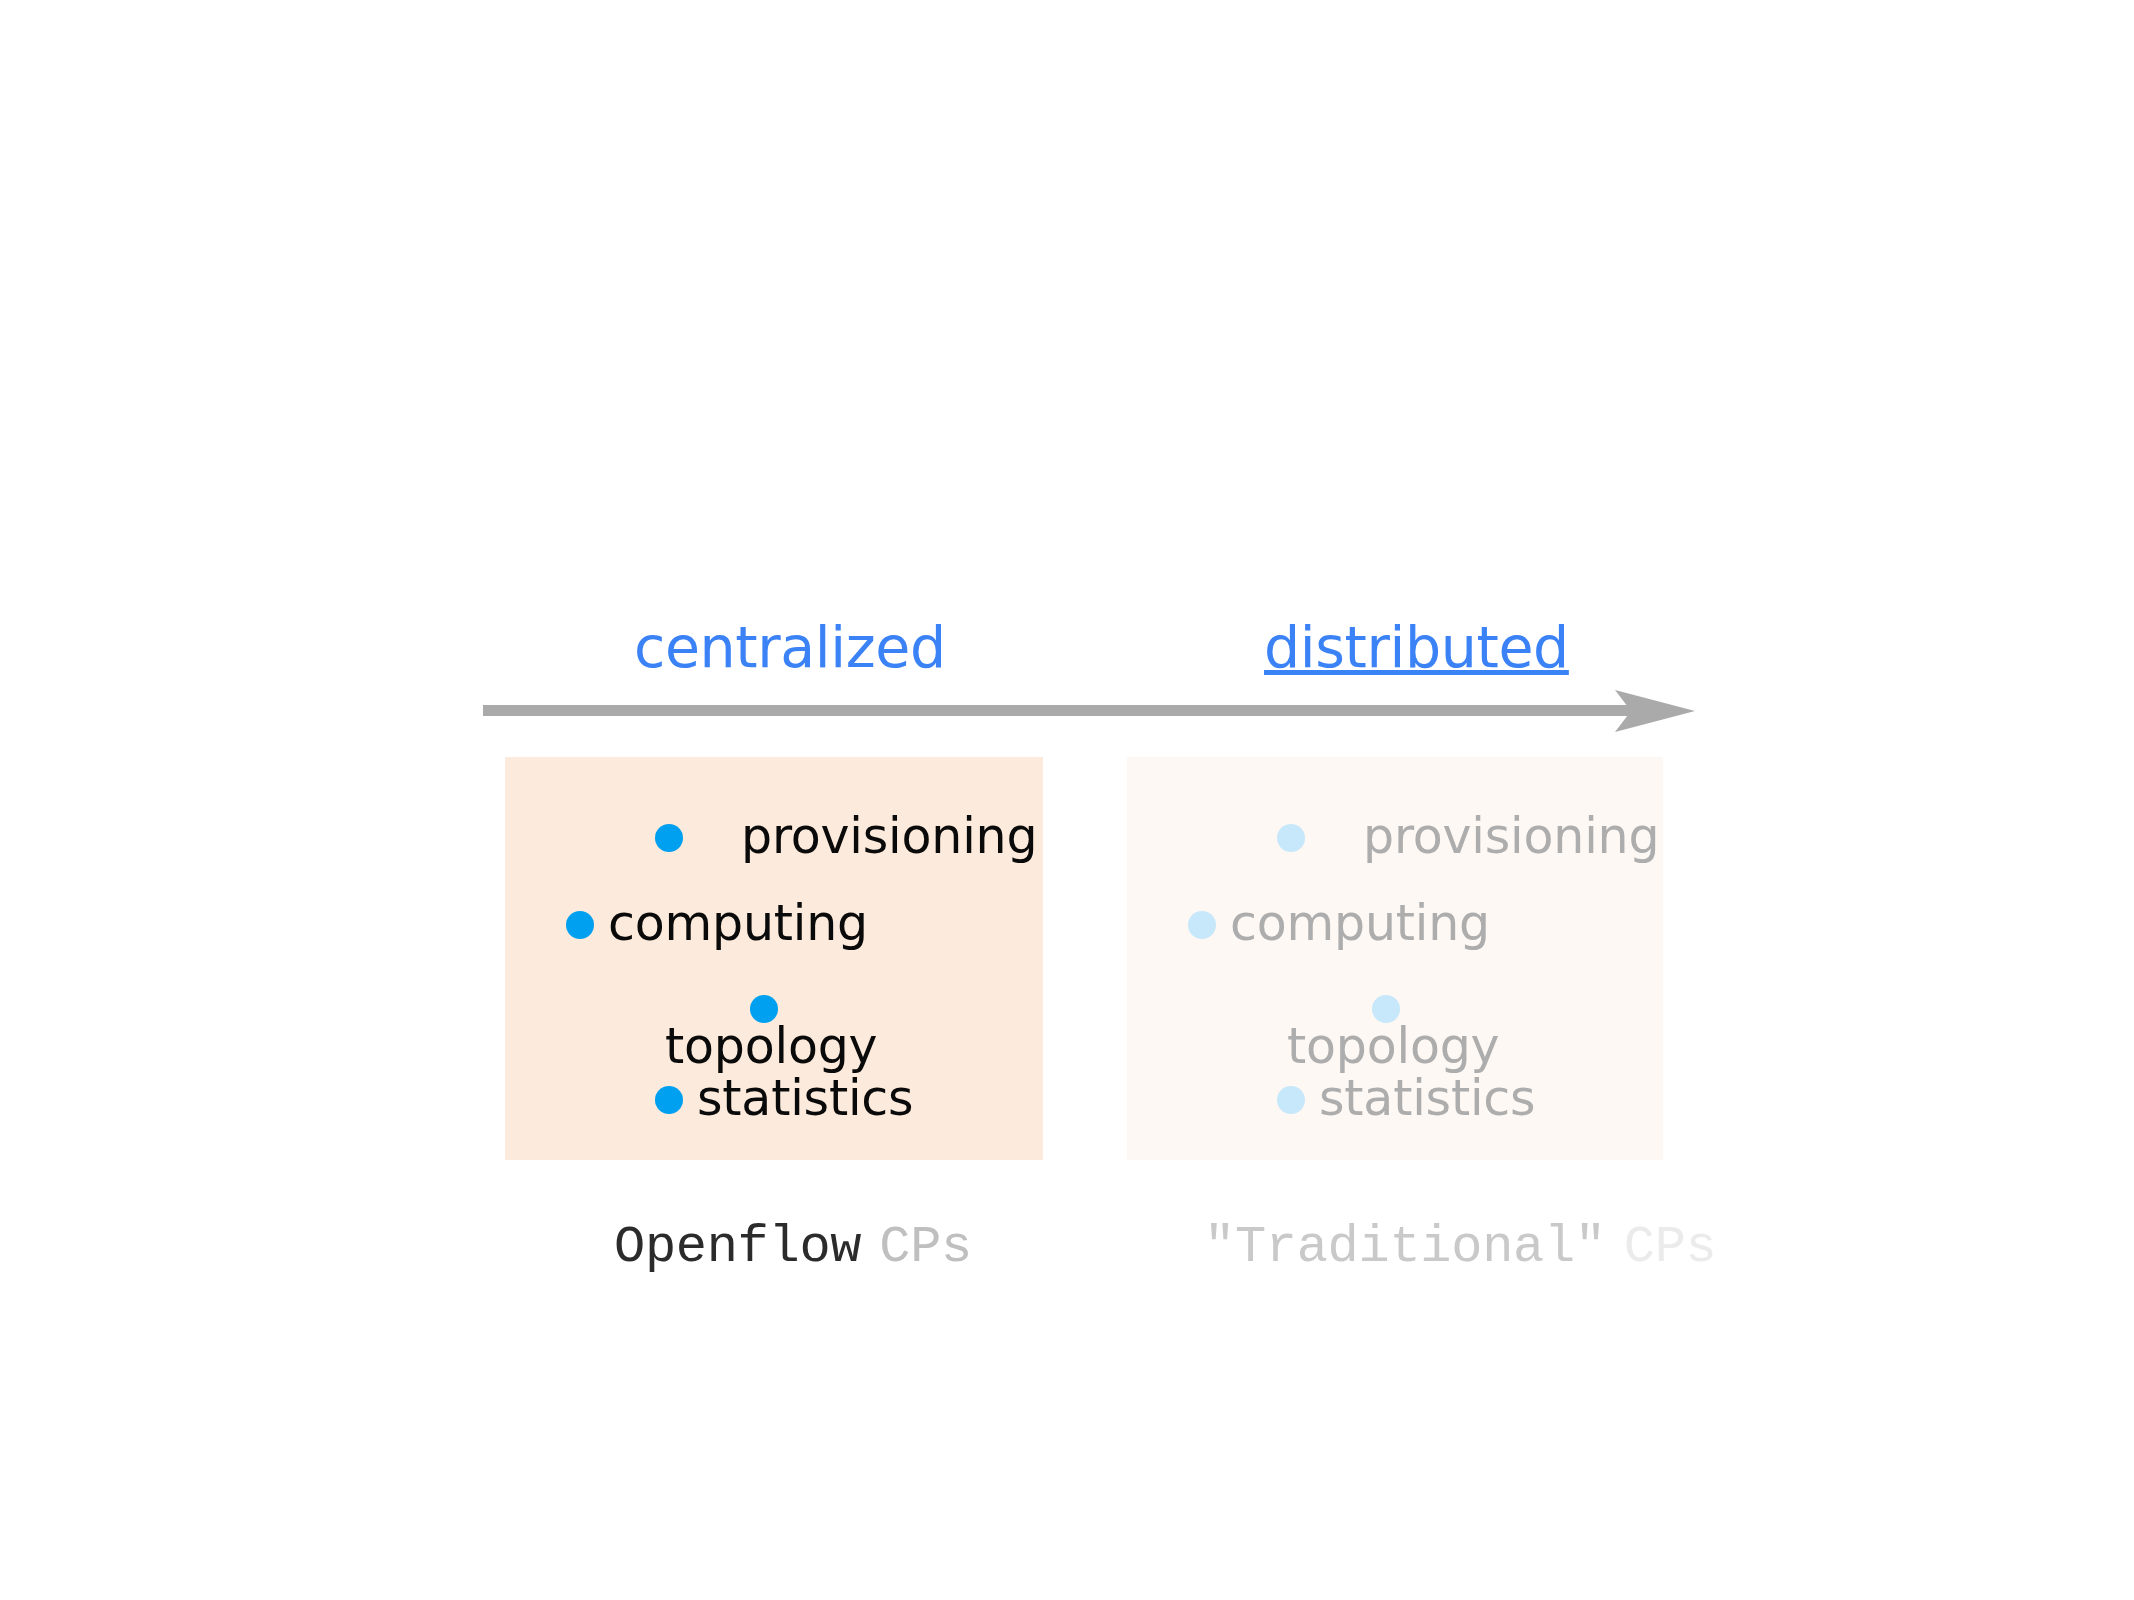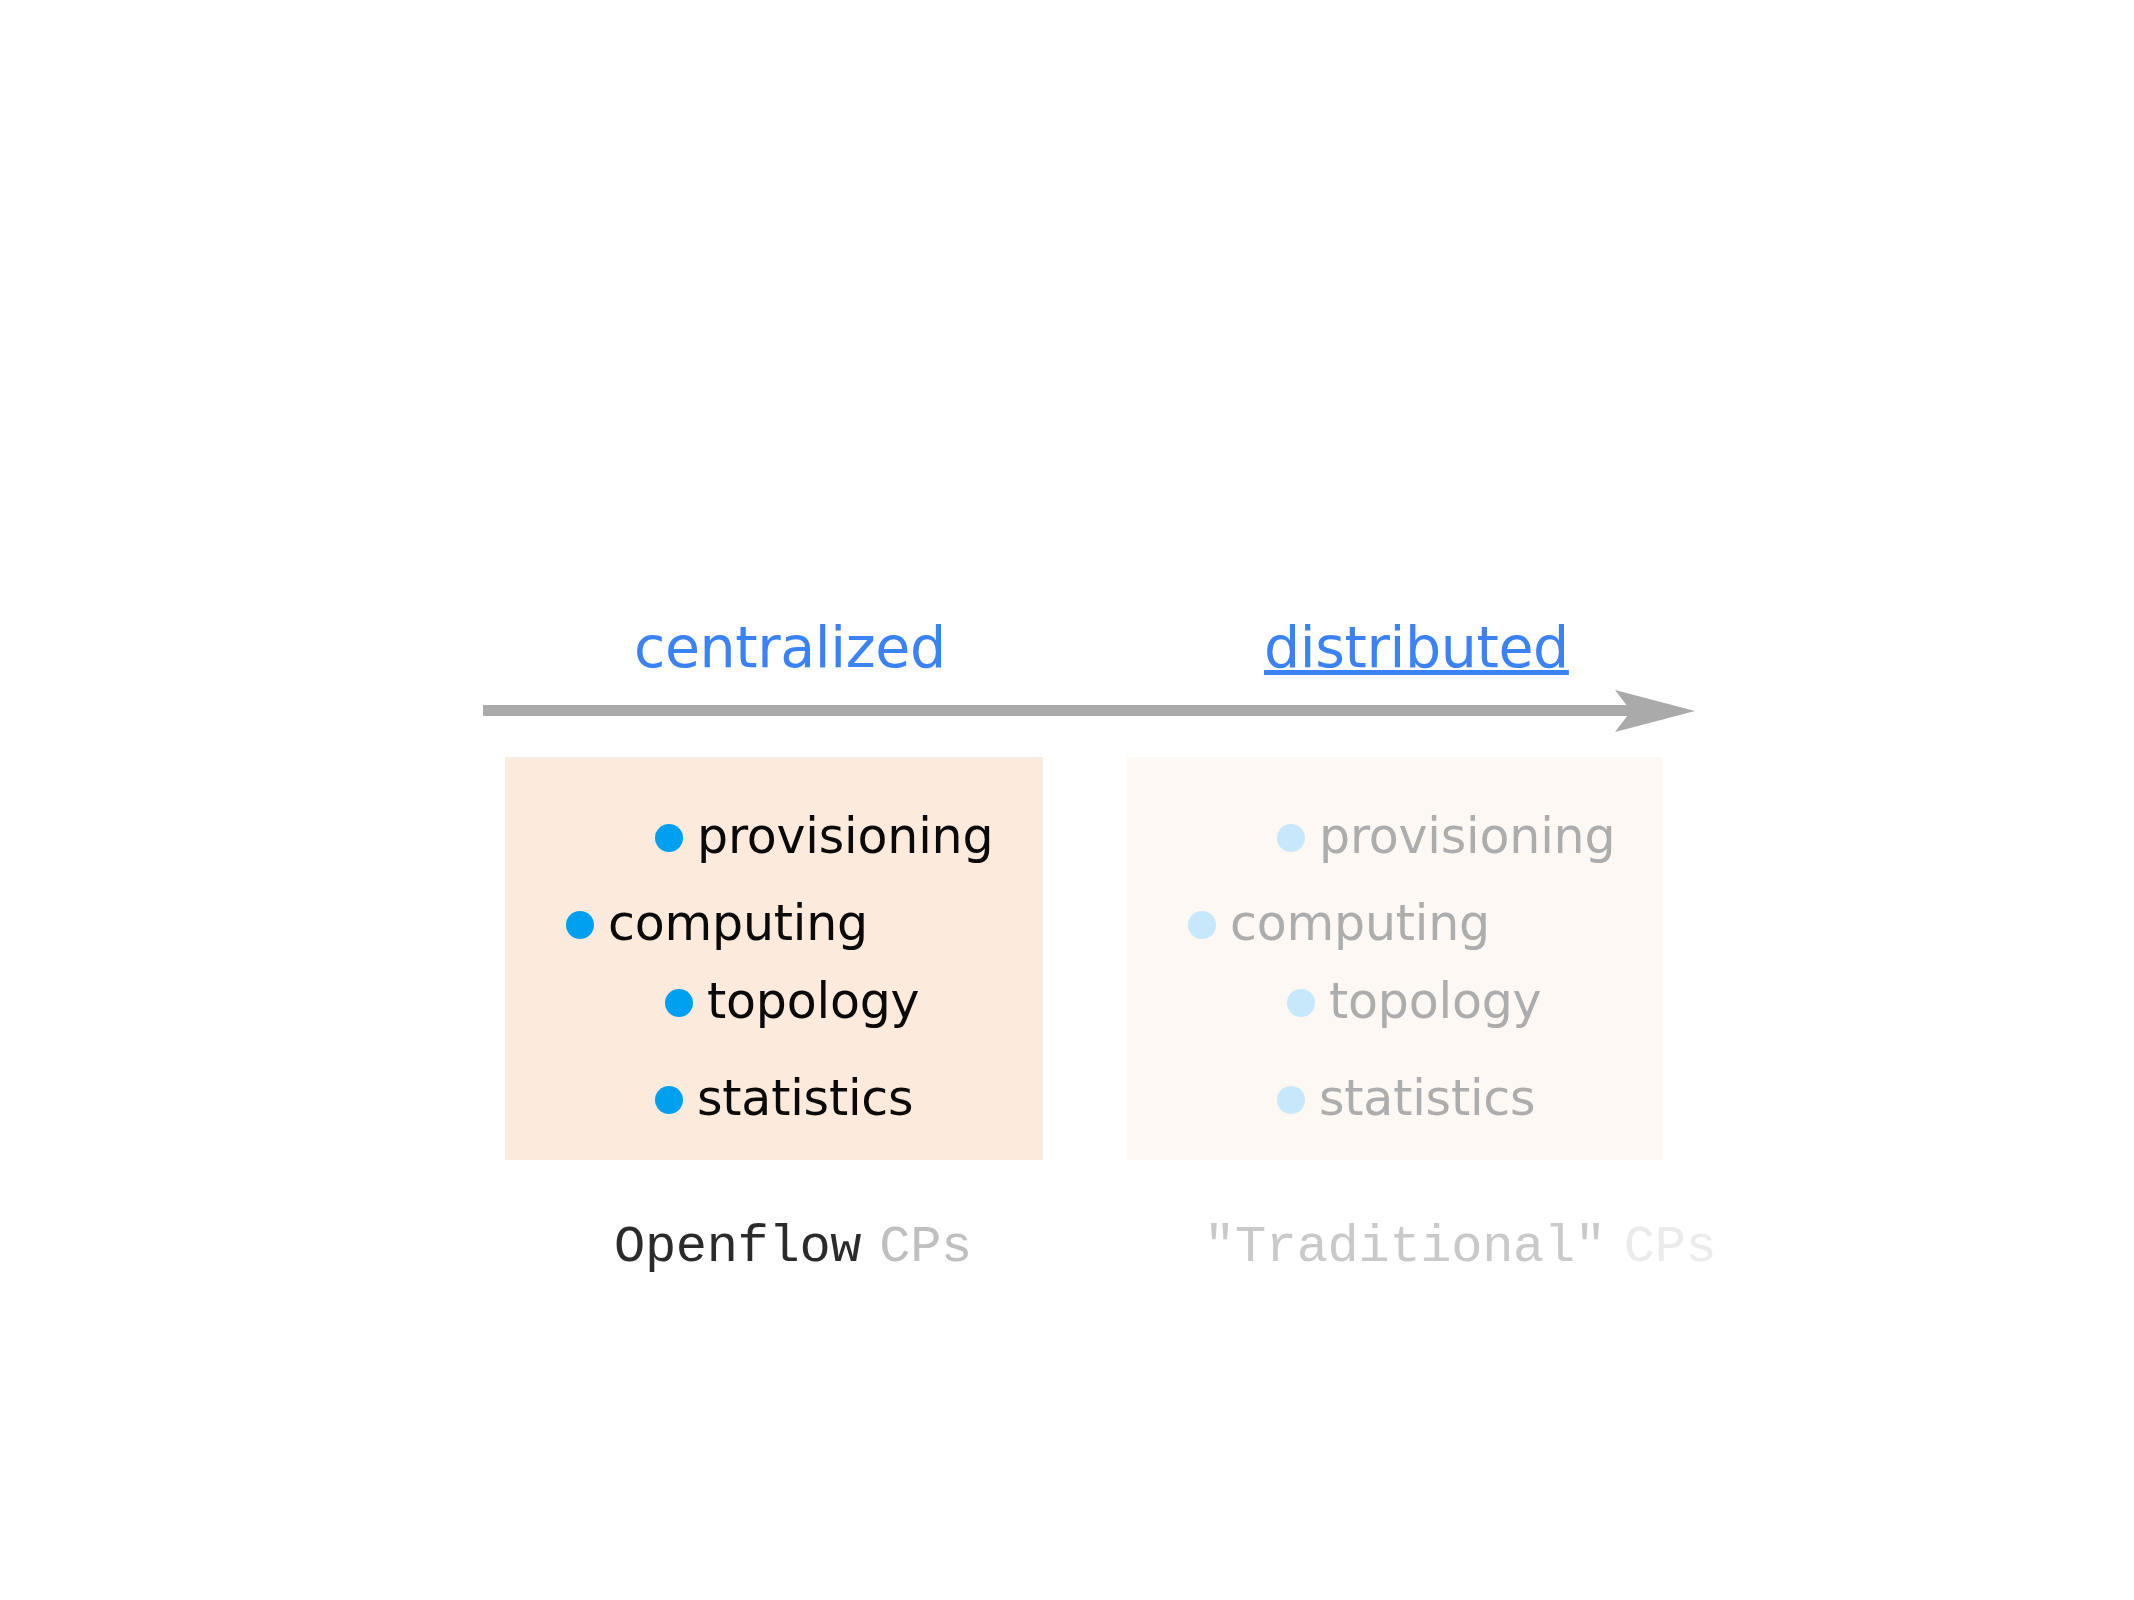--- a/index.html
+++ b/index.html
@@ -88,29 +88,29 @@
   .panel.right .dot       { background: #c7e7fa; }
   .panel.right .row-label { color: #adadad; }
 
   
   .row.r0 { top: 812px; }
   .row.r1 { top: 899px; }
   .row.r2 { top: 986px; }
   .row.r3 { top: 1074px; justify-content: flex-end; }
 
   
-  .row.r0 { left: 150px; }
+  .row.r0 { left: 150px; gap: 44px; }
   .row.r1 { left: 61px;  }
   .row.r2 { left: 160px; }
   .row.r3 { left: 150px; }
 
   .panel .row { top: auto; }
   .panel .row.r0 { top: 55px; }
   .panel .row.r1 { top: 142px; }
-  .panel .row.r2 { top: 220px; }
+  .panel .row.r2 { top: 237px; flex-direction: column; }
   .panel .row.r3 { top: 317px; }
 
   
   .caption {
     position: absolute;
     top: 1222px;
     font-size: 52px;
     line-height: 1;
     white-space: nowrap;
     letter-spacing: -0.3px;

